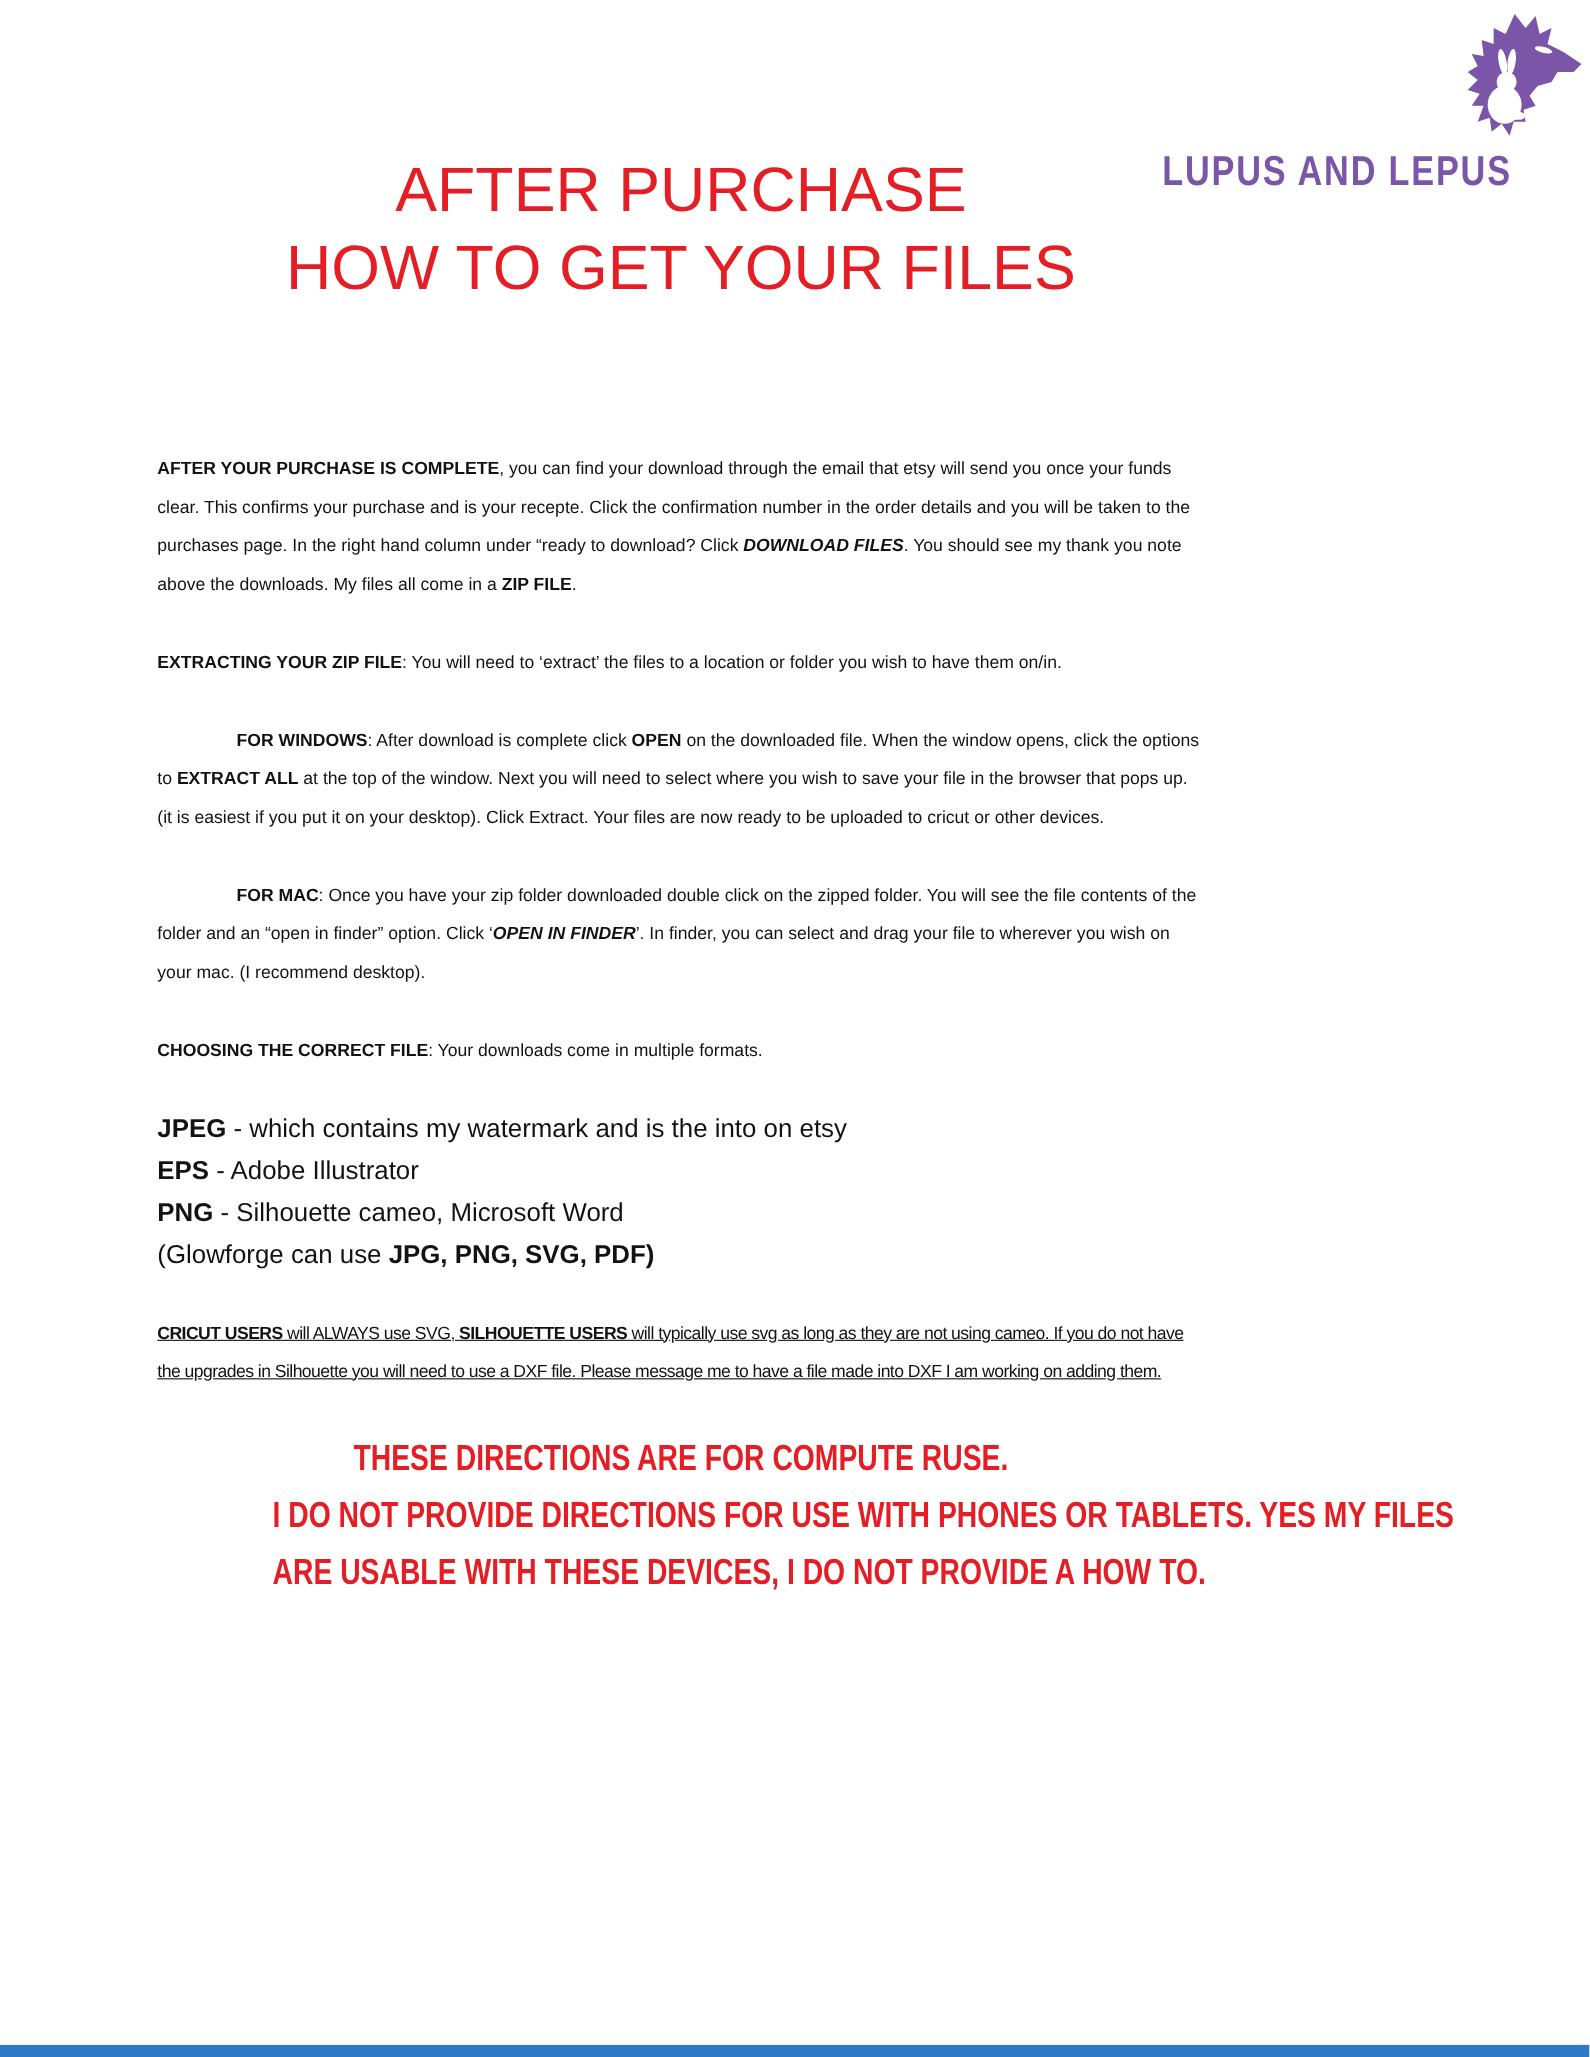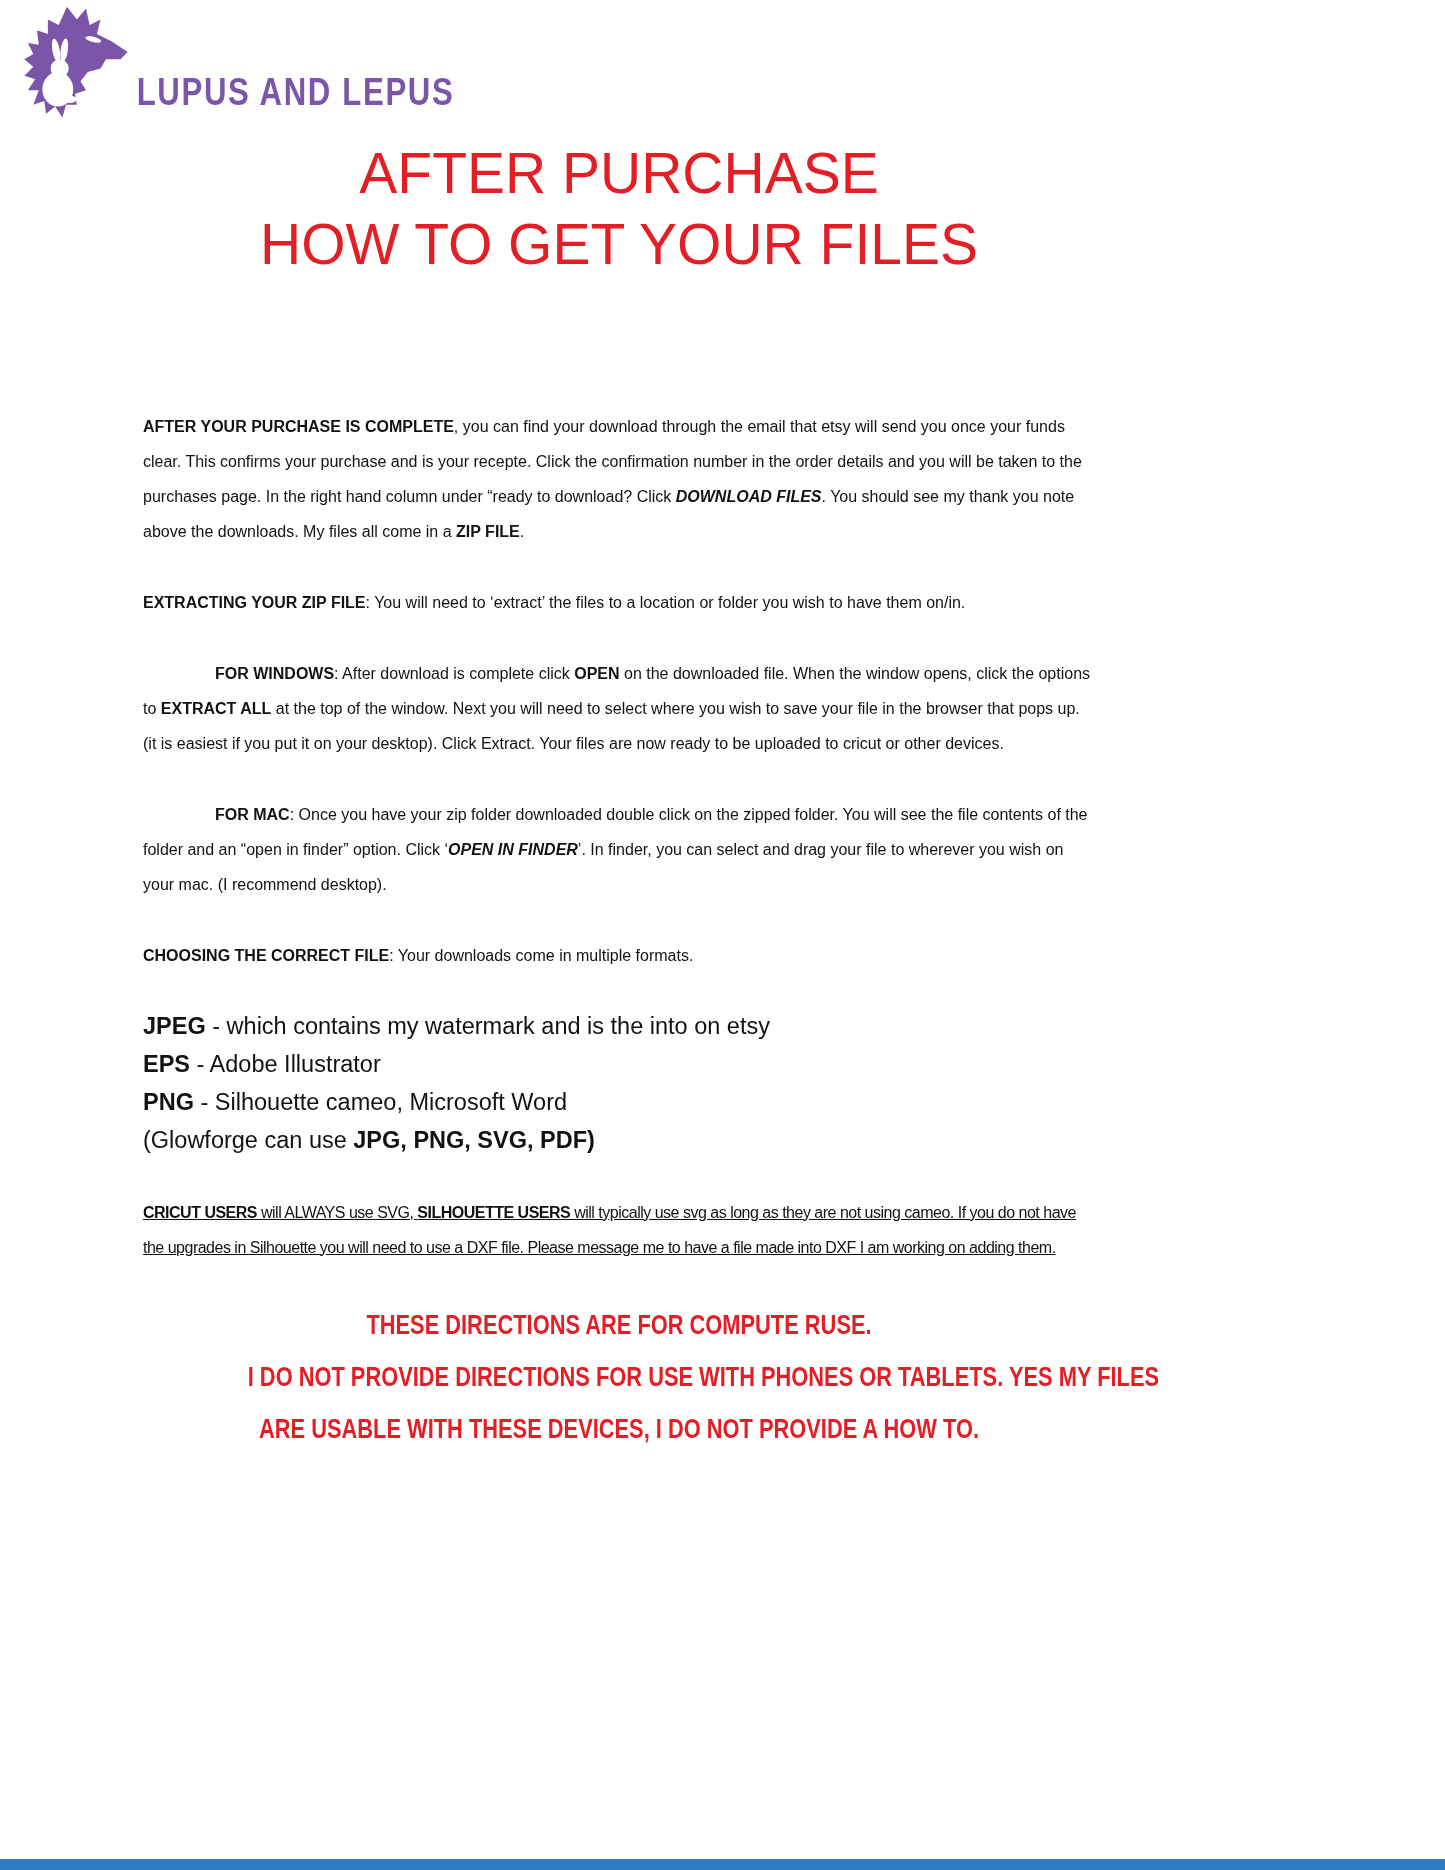--- a/index.html
+++ b/index.html
@@ -11,20 +11,21 @@
     overflow: hidden;
     font-family: "Liberation Sans", sans-serif;
     color: #121212;
   }
   .logo-row {
     display: flex;
     align-items: flex-end;
     padding: 8px 0 0 17px;
     height: 128px;
     box-sizing: border-box;
+    flex-direction: column;
   }
   .logo-mark { flex: 0 0 auto; }
   .brand-text {
     font-weight: 700;
     font-size: 38px;
     letter-spacing: 2px;
     color: #7a55a8;
     transform: scaleX(0.82);
     transform-origin: left bottom;
     padding: 0 0 14px 2px;
@@ -53,21 +54,21 @@
   .format-line {
     font-size: 23.5px;
     line-height: 38px;
   }
   .para.condensed { letter-spacing: -0.5px; text-decoration: underline; }
   .notice {
     margin-top: 34px;
     text-align: center;
     color: #e41e25;
     font-weight: 700;
-    font-size: 28px;
+    font-size: 33px;
   }
   .notice-line {
     white-space: nowrap;
     line-height: 52px;
     transform: scaleX(0.78);
     transform-origin: center;
   }
   .bottom-bar {
     position: absolute;
     left: 0;

